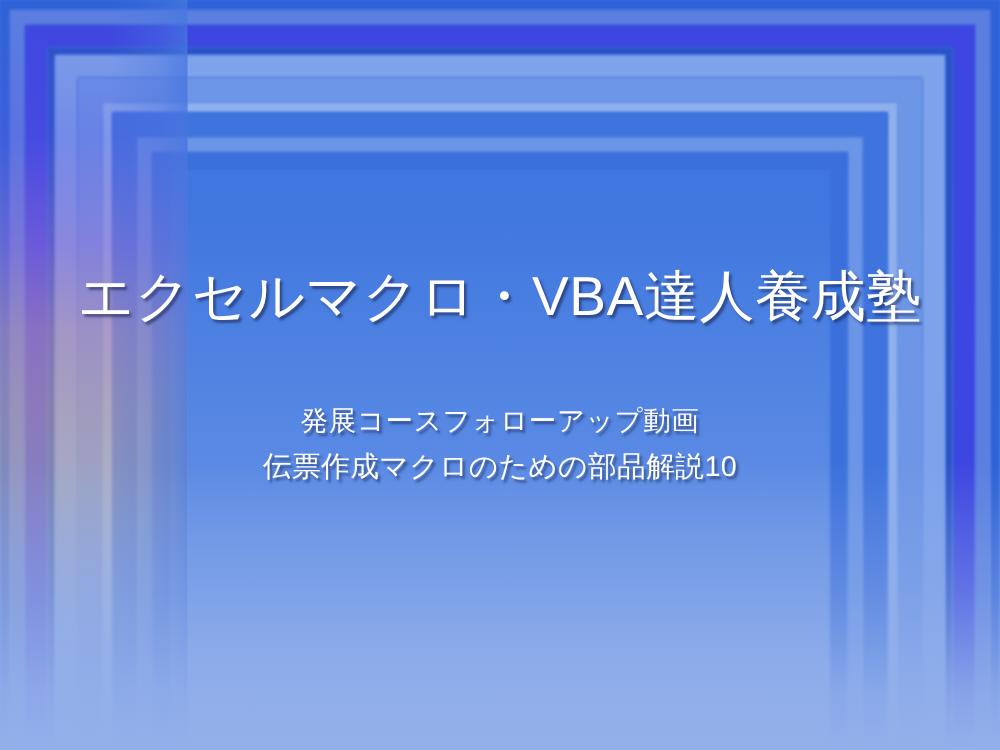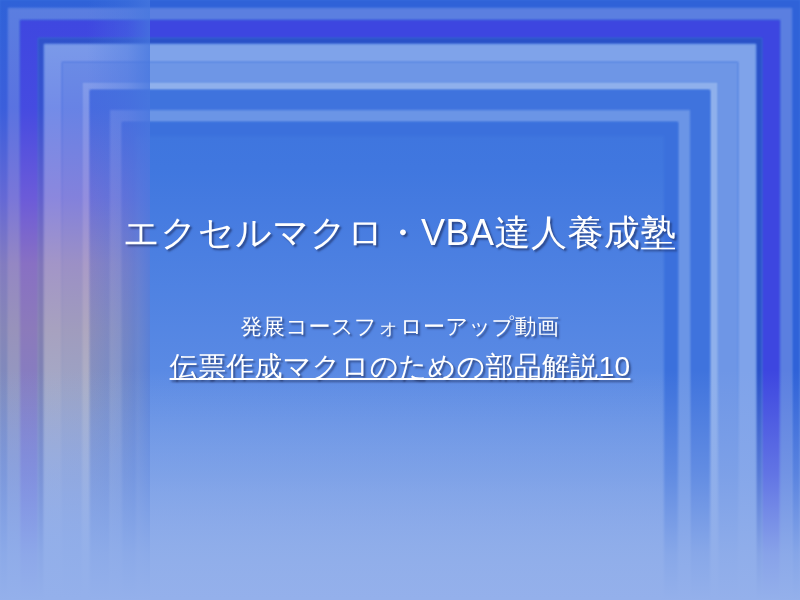--- a/index.html
+++ b/index.html
@@ -81,43 +81,42 @@
   .title-block {
     position: absolute;
     left: 0;
     right: 0;
     top: 210px;
     text-align: center;
     color: #ffffff;
     z-index: 10;
   }
   .main-title {
-    font-size: 36px;
+    font-size: 44px;
     line-height: 1.25;
     letter-spacing: 0.5px;
     text-shadow: 2px 2px 2px rgba(20,30,70,0.55);
     margin: 0;
     font-weight: normal;
   }
   .sub-title {
     font-size: 22px;
     line-height: 1.25;
     letter-spacing: 0.5px;
     text-shadow: 2px 2px 2px rgba(20,30,70,0.55);
     margin: 58px 0 0 0;
     font-weight: normal;
   }
   .sub-title-2 {
-    font-size: 28px;
+    font-size: 23px;
     line-height: 1.25;
     letter-spacing: 0.3px;
     text-shadow: 2px 2px 2px rgba(20,30,70,0.55);
     margin: 8px 0 0 0;
     font-weight: normal;
-    text-decoration: underline;
   }
 </style>
 </head>
 <body>
 
 <div id="slide">
 
   <div id="frame-layer">
       <div class="frame" style="left: 0px; top: 0px; right: 0px; border-width: 8px; border-color: rgb(47, 98, 216); filter: blur(1.2px);"></div>
       <div class="frame" style="left: 8px; top: 8px; right: 8px; border-width: 12px; border-color: rgb(91, 127, 224); filter: blur(1.2px);"></div>

